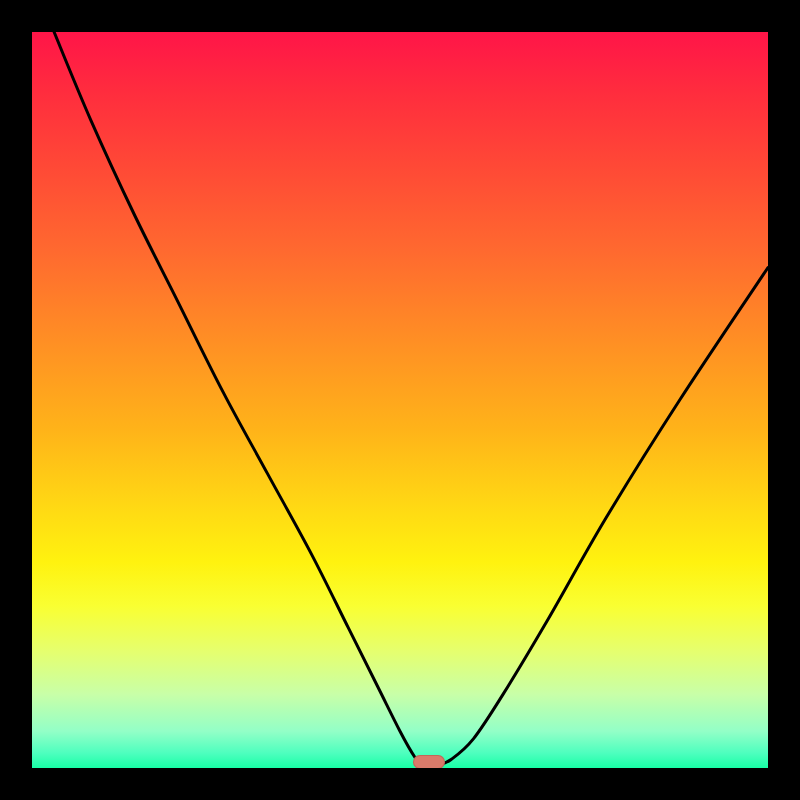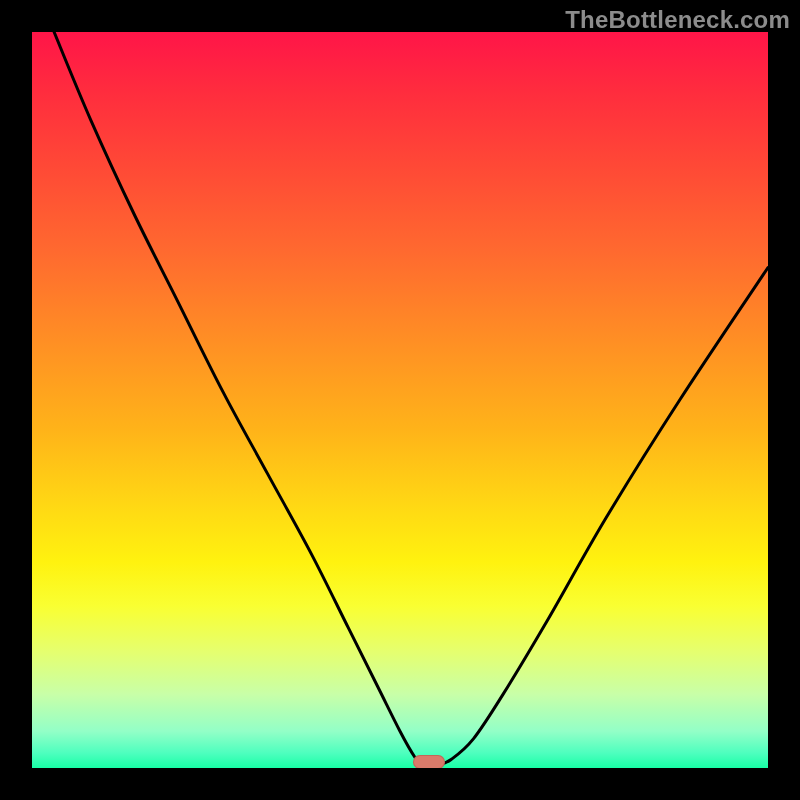--- a/index.html
+++ b/index.html
@@ -71,14 +71,13 @@
 
 <div class="frame">
 
   <div class="plot-area">
     <svg viewBox="0 0 736 736" preserveAspectRatio="none">
       <path id="curve-path" fill="none" stroke-width="3" stroke-linecap="round" stroke="#000000" d="M 22.1 0.0 C 28.2 14.7, 45.4 57.7, 58.9 88.3 C 72.4 119.0, 88.3 153.3, 103.0 184.0 C 117.8 214.7, 132.5 242.9, 147.2 272.3 C 161.9 301.8, 176.6 332.4, 191.4 360.6 C 206.1 388.9, 220.8 414.6, 235.5 441.6 C 250.2 468.6, 266.2 496.8, 279.7 522.6 C 293.2 548.3, 305.4 574.1, 316.5 596.2 C 327.5 618.2, 337.3 637.9, 345.9 655.0 C 354.5 672.2, 361.9 687.5, 368.0 699.2 C 374.1 710.9, 379.0 719.3, 382.7 725.0 C 386.4 730.6, 387.6 731.2, 390.1 733.1 C 392.5 734.9, 395.0 735.9, 397.4 736.0 C 399.9 736.1, 401.1 735.3, 404.8 733.8 C 408.5 732.3, 413.4 731.7, 419.5 727.2 C 425.7 722.6, 433.0 717.4, 441.6 706.6 C 450.2 695.8, 458.8 682.0, 471.0 662.4 C 483.3 642.8, 498.0 618.2, 515.2 588.8 C 532.4 559.4, 552.0 522.6, 574.1 485.8 C 596.2 449.0, 620.7 409.7, 647.7 368.0 C 674.7 326.3, 721.3 257.6, 736.0 235.5"></path>
     </svg>
     <div id="marker" class="marker" style="left: 397.44px; top: 730px; background: rgb(217, 122, 106);"></div>
   </div>
 
-  <div class="watermark">TheBottleneck.com</div>
 </div>
 
 </body></html>

